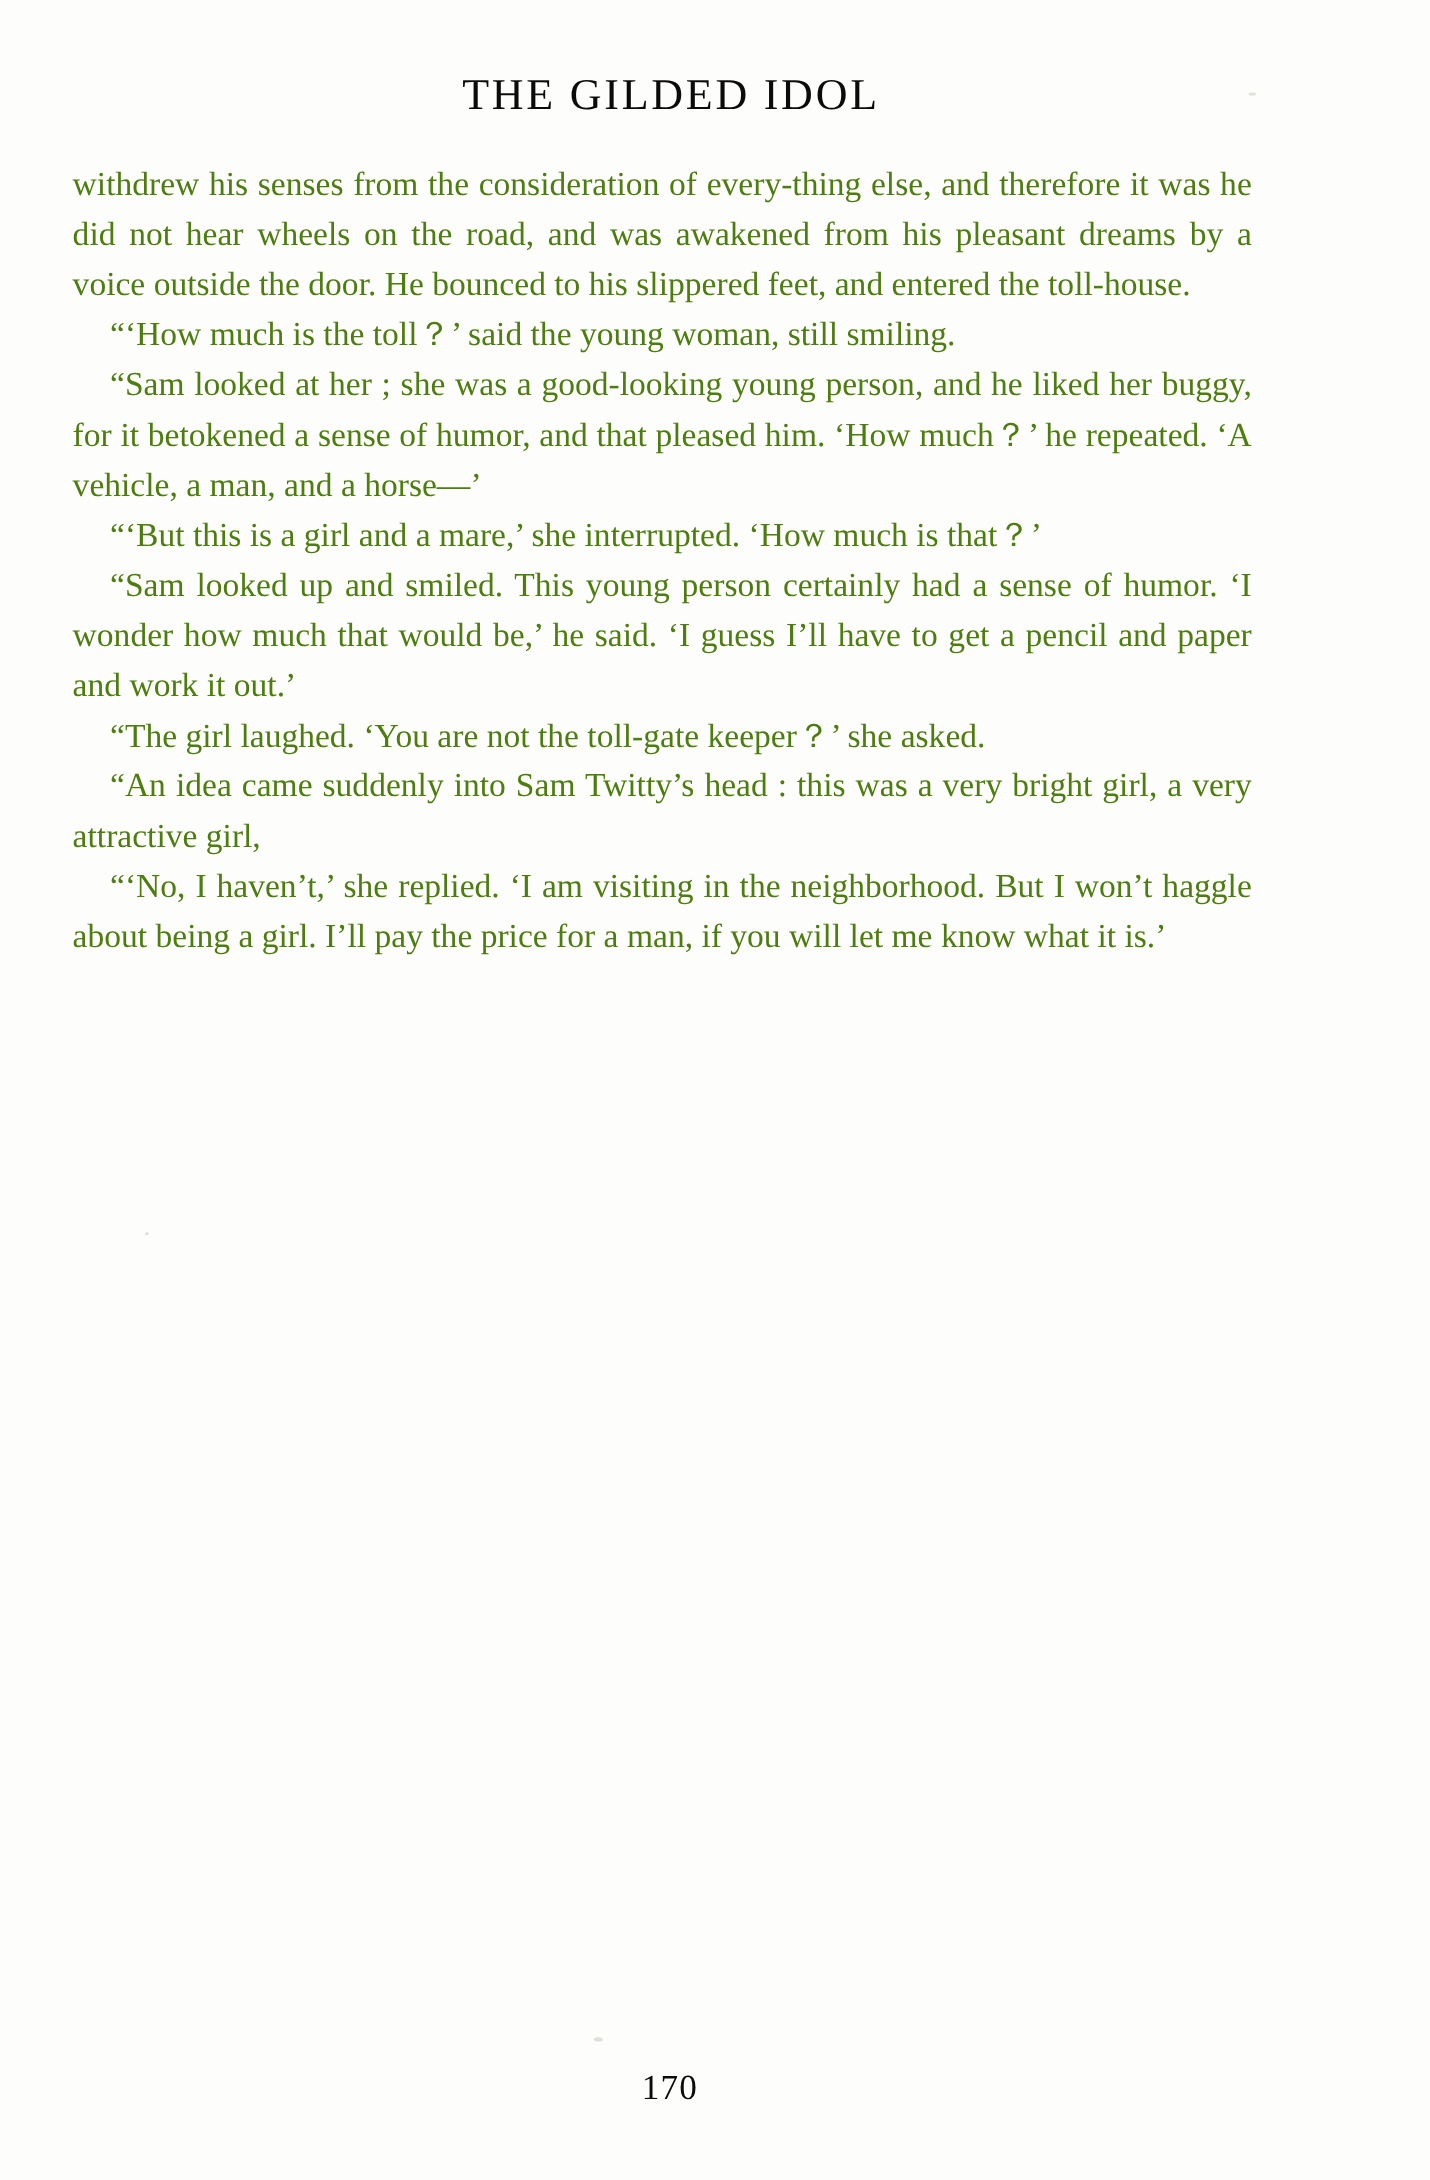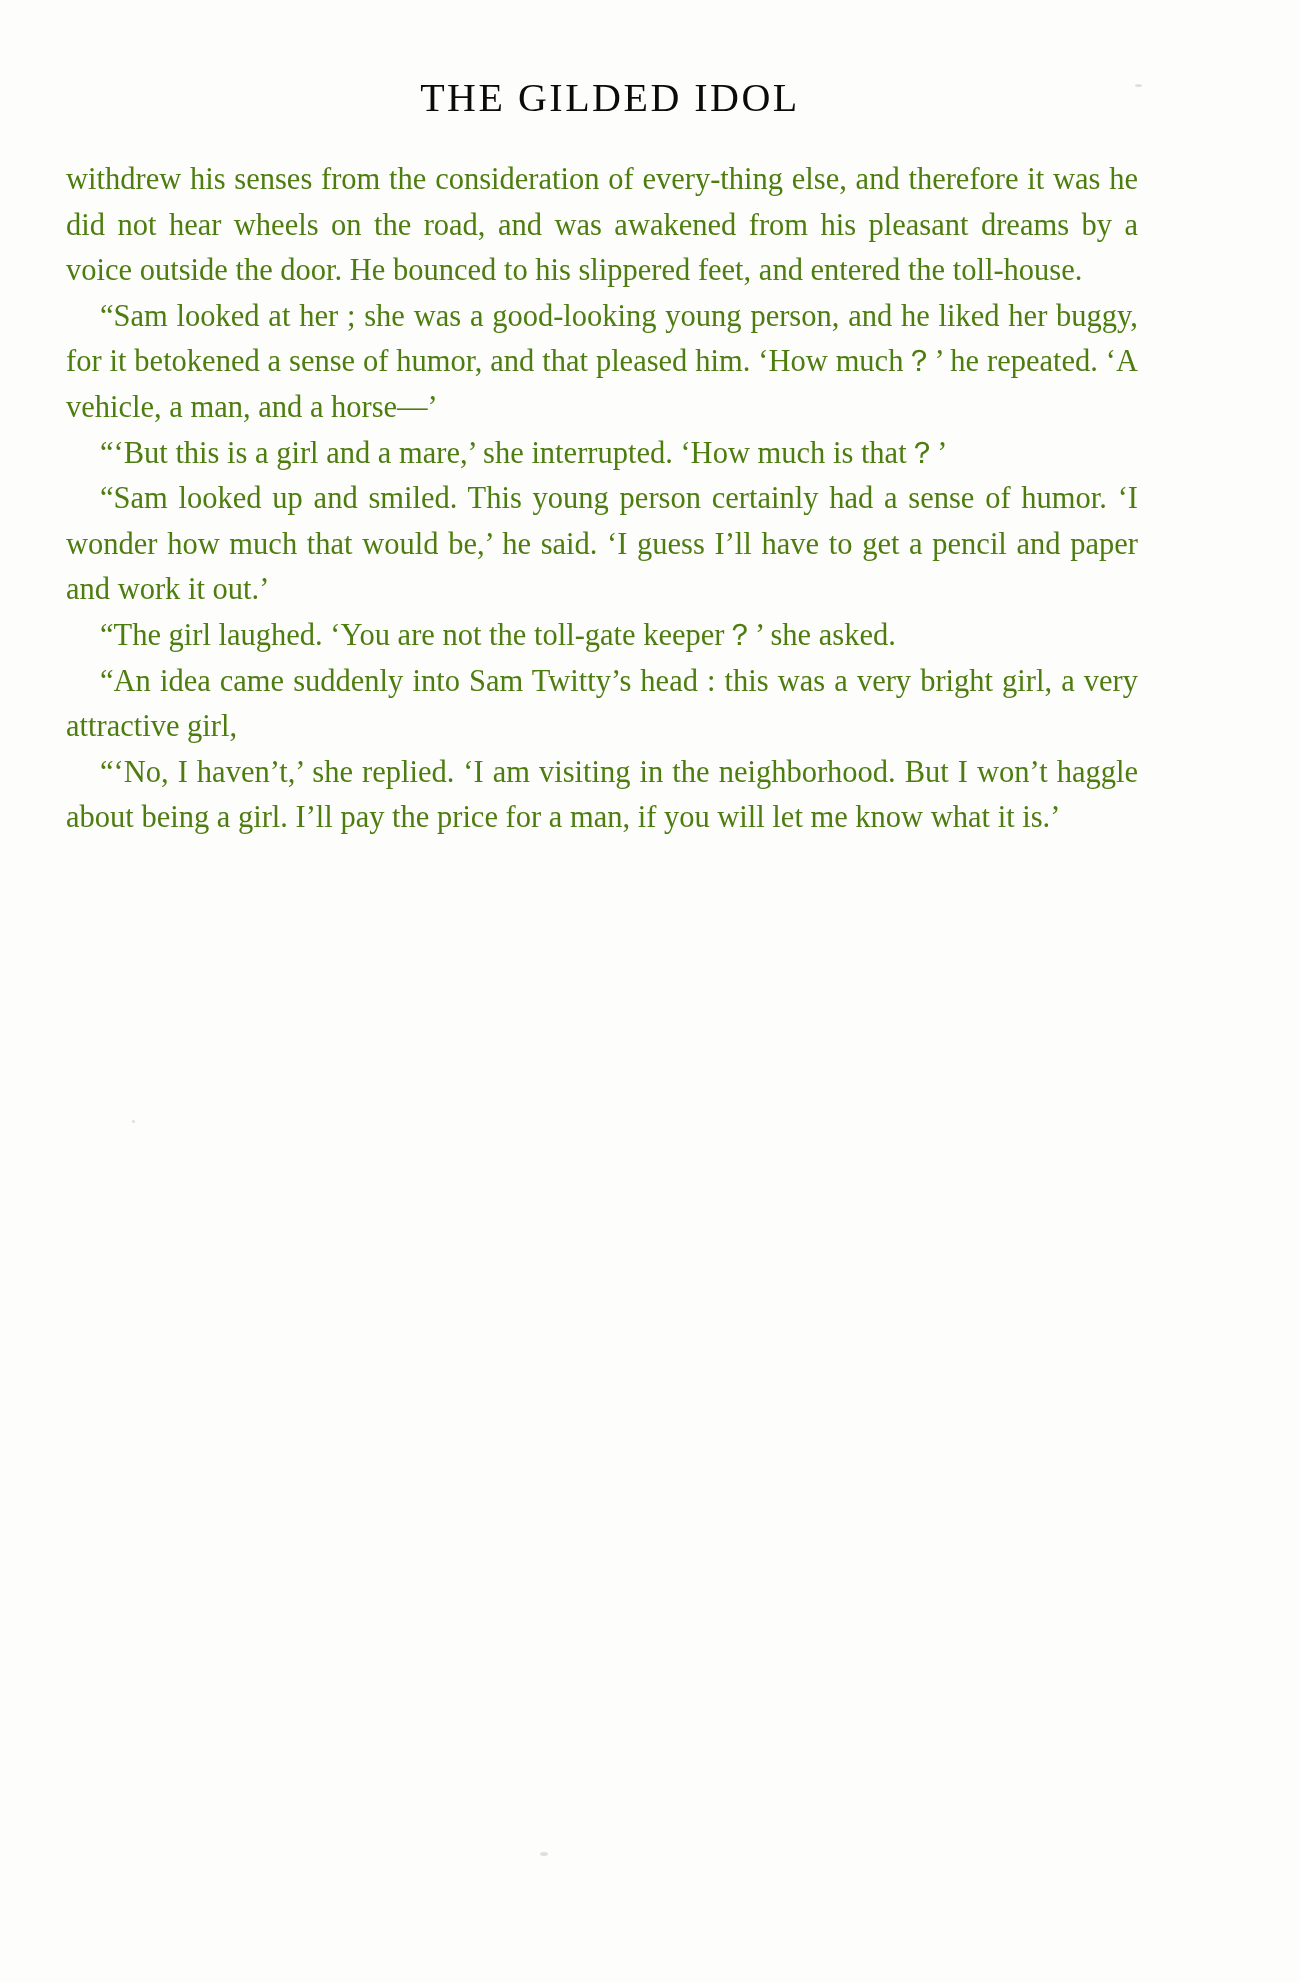--- a/index.html
+++ b/index.html
@@ -28,21 +28,21 @@
     left: 60px;
     top: 30px;
     width: 1090px;
     height: 1920px;
   }
   .running-head {
     text-align: center;
     font-size: 40px;
     letter-spacing: 2.5px;
     font-weight: 400;
-    margin: 16px;
+    margin: 4px;
     padding-top: 28px;
     padding-left: 10px;
     color: #0c0b0a;
     font-family: "Liberation Serif", serif;
   }
   .body-text {
     margin-top: 36px;
     padding-left: 6px;
     padding-right: 12px;
     font-size: 30.5px;
@@ -83,26 +83,28 @@
 </head>
 <body>
 
 <div class="page">
   <div class="page-inner">
 
     <h1 class="running-head">THE GILDED IDOL</h1>
 
     <div class="body-text">
       <p>withdrew his senses from the consideration of every-thing else, and therefore it was he did not hear wheels on the road, and was awakened from his pleasant dreams by a voice outside the door.  He bounced to his slippered feet, and entered the toll-house.</p>
+      <p class="indent">“‘How much is the toll？’ said the young woman, still smiling.</p>
       <p class="indent">“Sam looked at her ; she was a good-looking young person, and he liked her buggy, for it betokened a sense of humor, and that pleased him.  ‘How much？’ he repeated.  ‘A vehicle, a man, and a horse—’</p>
       <p class="indent">“‘But this is a girl and a mare,’ she interrupted. ‘How much is that？’</p>
       <p class="indent">“Sam looked up and smiled.  This young person certainly had a sense of humor.  ‘I wonder how much that would be,’ he said.  ‘I guess I’ll have to get a pencil and paper and work it out.’</p>
       <p class="indent">“The girl laughed.  ‘You are not the toll-gate keeper？’ she asked.</p>
       <p class="indent">“An idea came suddenly into Sam Twitty’s head : this was a very bright girl, a very attractive girl,</p>
       <p class="indent">“‘No, I haven’t,’ she replied.  ‘I am visiting in the neighborhood.  But I won’t haggle about being a girl.  I’ll pay the price for a man, if you will let me know what it is.’</p>
     </div>
 
+    <div class="folio">170</div>
   </div>
 
   <div class="speck s1"></div>
   <div class="speck s2"></div>
   <div class="speck s3"></div>
 </div>
 
 </body></html>

